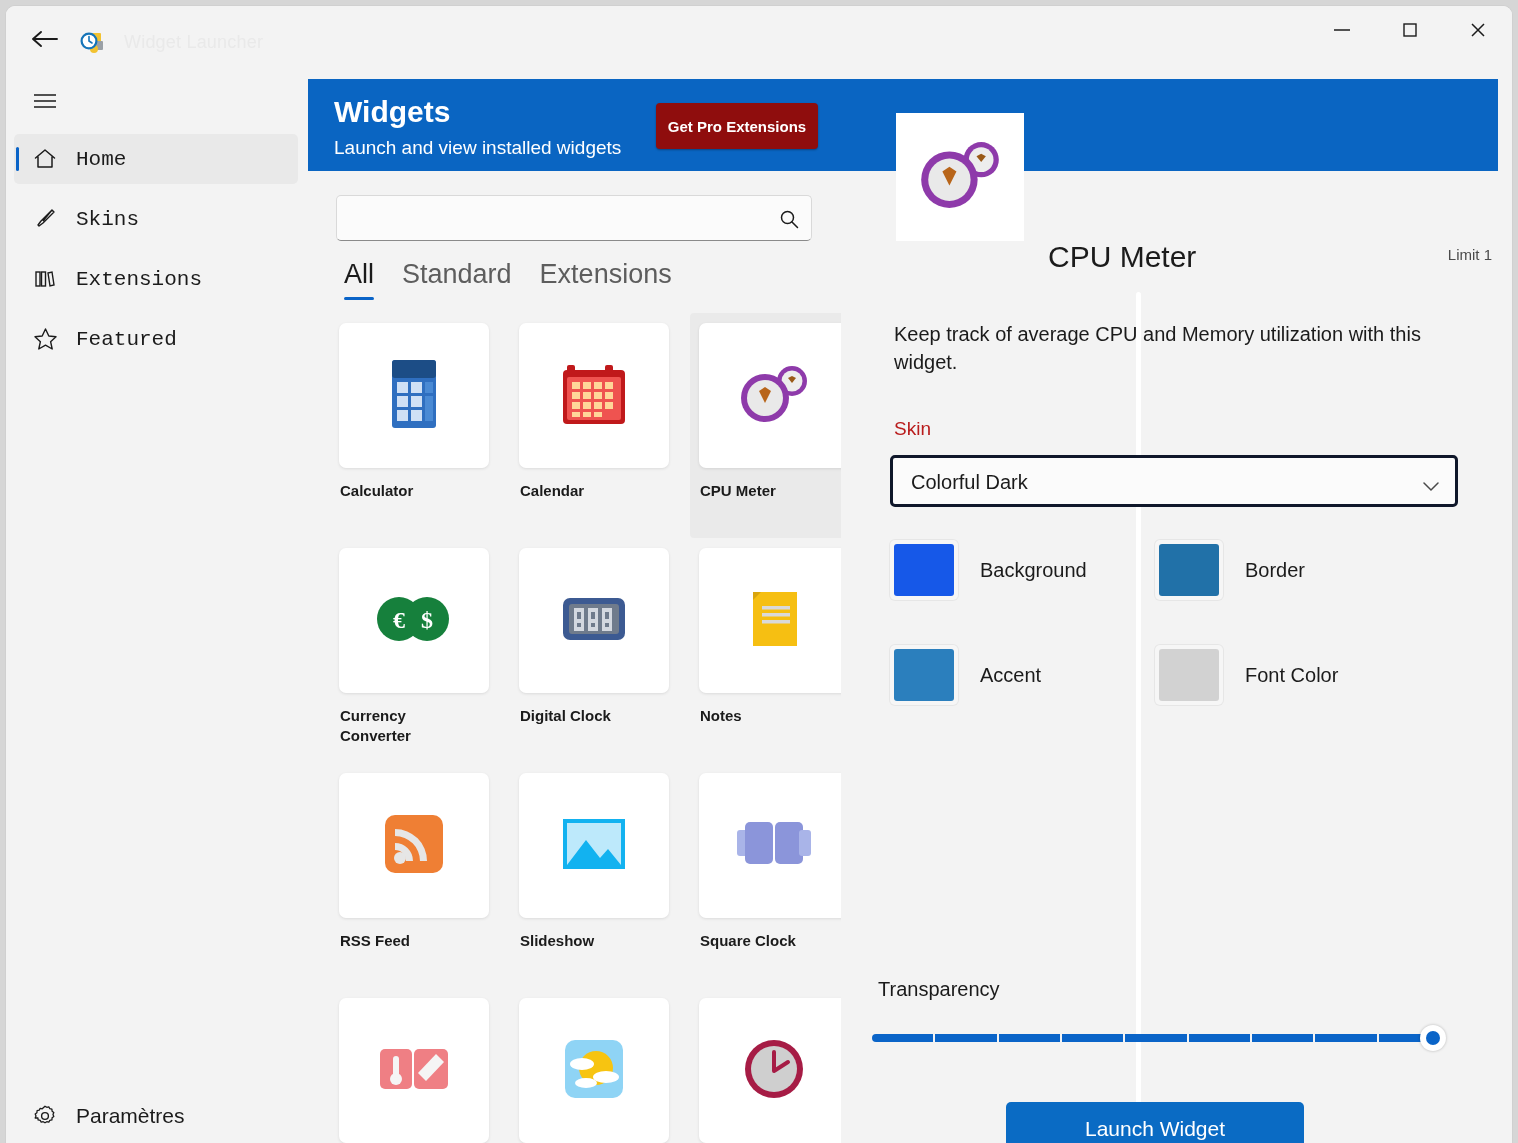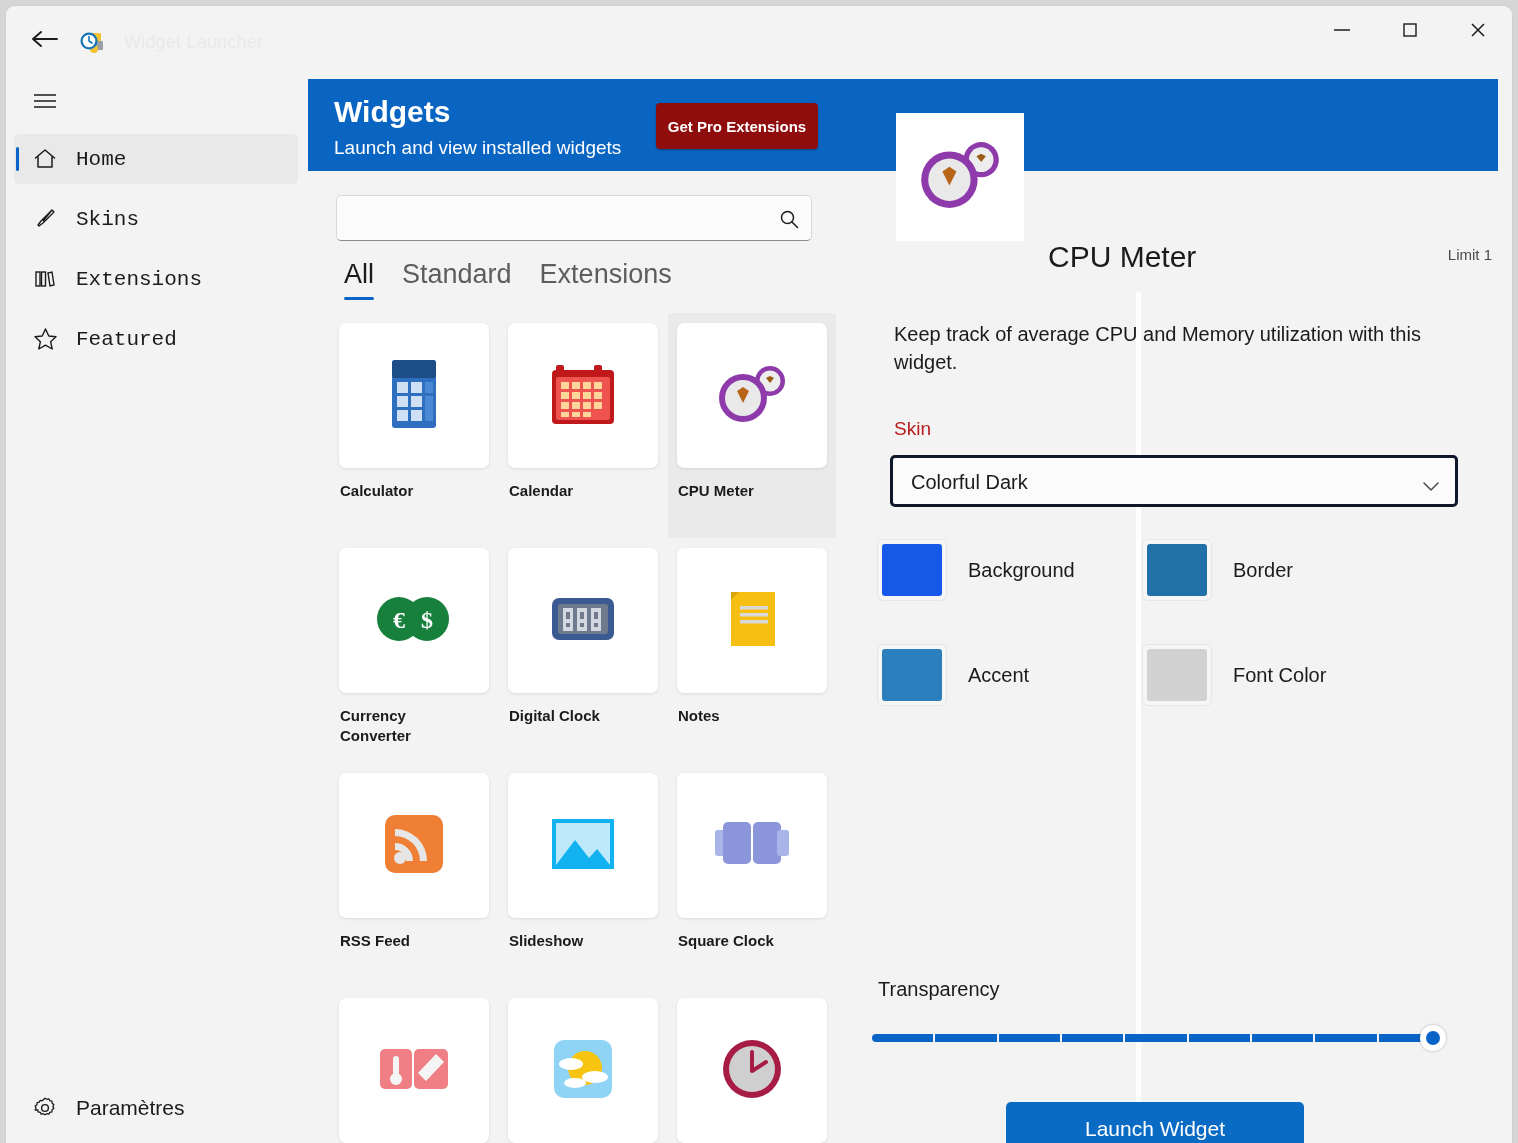--- a/index.html
+++ b/index.html
@@ -65,21 +65,21 @@
   .navitem.selected::before {
     content: ""; position: absolute; left: 2px; top: 13px;
     width: 3px; height: 24px; background: #0a64c8; border-radius: 2px;
   }
   .navicon {
     width: 62px; display: flex; align-items: center; justify-content: center;
     flex: 0 0 62px;
   }
   .navlabel { font-size: 21px; color: #1b1b1b; }
   .settings-item {
-    position: absolute; left: 8px; bottom: 10px; right: 10px;
+    position: absolute; left: 8px; bottom: 2px; right: 10px;
     height: 50px; display: flex; align-items: center;
     border-radius: 5px; cursor: pointer;
   }
 
   
   .content {
     position: absolute; left: 302px; top: 64px; right: 0; bottom: 0;
     background: #f3f3f3;
   }
   .banner {
@@ -131,21 +131,21 @@
   .tab.active { color: #1b1b1b; text-align: center; }
   .tab.active::after {
     content: ""; position: absolute; left: 14px; right: 14px; bottom: 0;
     height: 3px; background: #0a64c8; border-radius: 2px;
   }
 
   .grid {
     position: absolute; left: 22px; top: 142px; right: 8px; bottom: 0;
     display: grid;
     grid-template-columns: repeat(3, 168px);
-    gap: 0px 1px;
+    gap: 0px 12px;
     align-content: start;
   }
   .card {
     width: 168px; height: 225px; cursor: pointer;
     border-radius: 4px;
   }
   .card.selected { background: #eaeaea; }
   .tile {
     width: 150px; height: 145px; margin: 10px auto 0 auto;
     background: #ffffff; border-radius: 7px;
@@ -193,21 +193,21 @@
     cursor: pointer;
   }
   .skin-value {
     position: absolute; left: 18px; top: 13px; font-size: 20px; color: #1b1b1b;
   }
   .chev {
     position: absolute; right: 16px; top: 20px; width: 16px; height: 10px;
   }
 
   .swatches {
-    position: absolute; left: 8px; top: 470px; width: 580px;
+    position: absolute; left: 20px; top: 470px; width: 580px;
     display: grid; grid-template-columns: 265px 265px; row-gap: 45px;
   }
   .swatch-row { display: flex; align-items: center; }
   .swatch {
     width: 68px; height: 60px; border-radius: 5px; cursor: pointer;
     background: #f6f6f6; padding: 4px;
     box-shadow: 0 0 0 1px rgba(0,0,0,.05);
   }
   .swatch i { display: block; width: 100%; height: 100%; border-radius: 3px; }
   .swatch-label { margin-left: 22px; font-size: 20px; color: #1b1b1b; }

